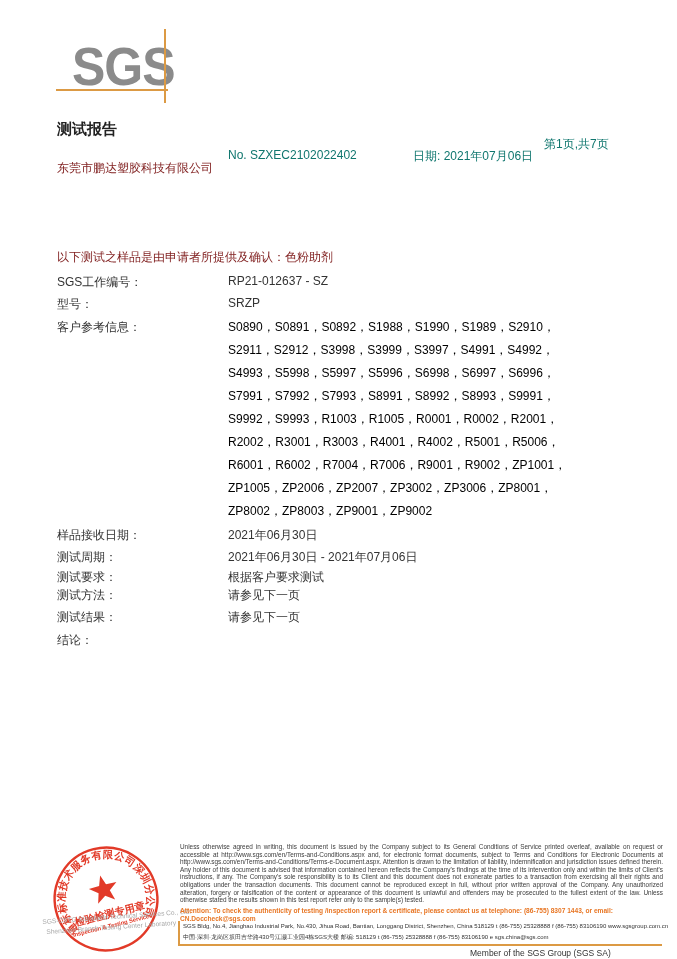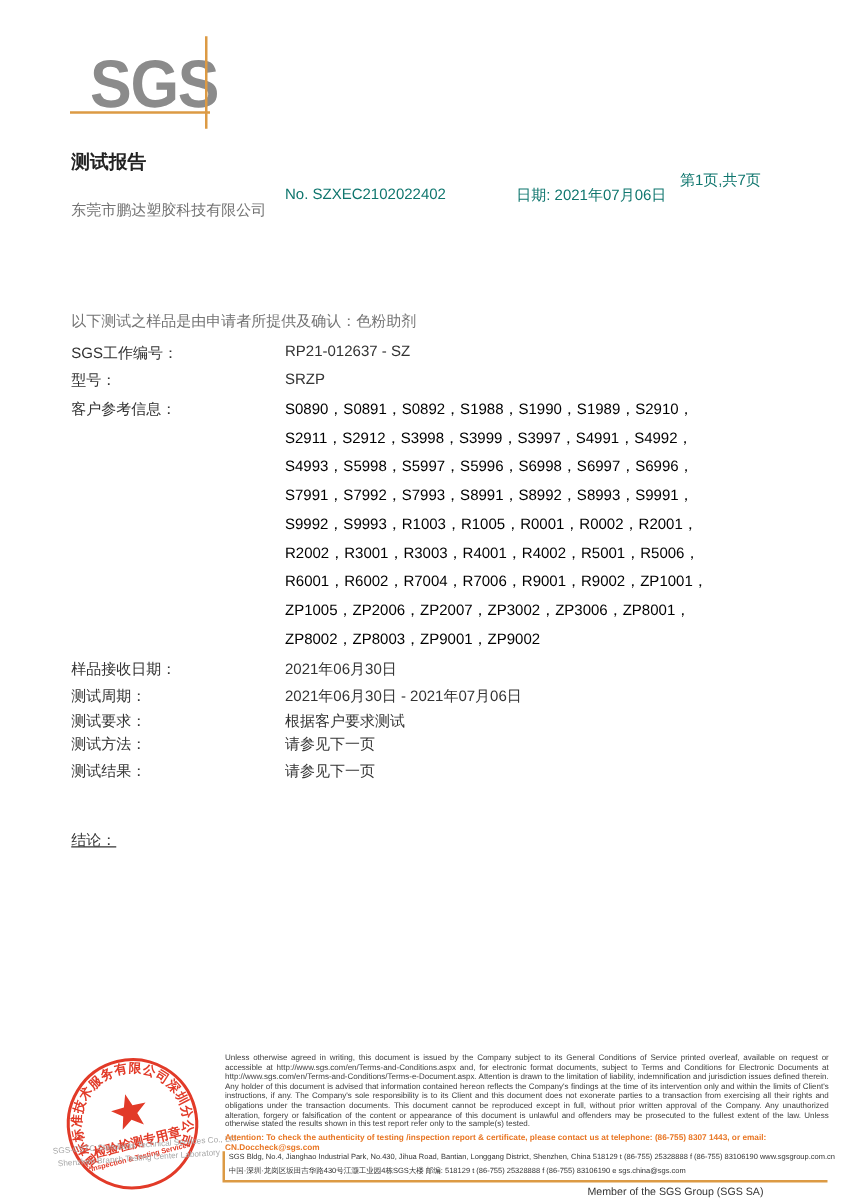--- a/index.html
+++ b/index.html
@@ -7,21 +7,21 @@
   .page{position:relative;width:645px;height:959px;background:#ffffff;}
   .abs{position:absolute;}
   
   .logo-text{font-weight:900;font-size:50px;letter-spacing:-1px;color:#8b8b8b;
     transform:scaleY(1.08);transform-origin:top left;line-height:1;}
   .accent-h{height:2px;background:#dc9a44;}
   .accent-v{width:2px;background:#dc9a44;}
   .title{font-size:15px;font-weight:bold;color:#222;}
   .hmeta{font-size:12px;color:#0f766e;margin-top:25px;}
   
-  .t12{font-size:12px;color:#737373;line-height:1.25;}
+  .t12{font-size:12px;color:#7f1d1d;line-height:1.25;}
   .label{font-size:12px;color:#333;}
   .value{font-size:12px;color:#333;}
   .refline{font-size:12px;color:#000000;}
   .conclusion{font-size:12px;color:#333;line-height:15.5px;text-align:justify;}
   
   .disclaimer{font-size:6.4px;line-height:7.6px;color:#3c3c3c;text-align:justify;}
   .attention{font-size:6.6px;line-height:7.6px;color:#e87624;font-weight:bold;}
   .addr{font-size:6px;line-height:11px;color:#333;white-space:nowrap;}
   .member{font-size:8.5px;color:#333;}
   .stamp-en{font-size:6.6px;line-height:9px;color:#a8a8a8;transform:rotate(-4deg);
@@ -71,21 +71,21 @@
 
   <div class="abs label" style="left:57px;top:569px;">测试要求：</div>
   <div class="abs value" style="left:228px;top:569px;">根据客户要求测试</div>
 
   <div class="abs label" style="left:57px;top:587px;">测试方法：</div>
   <div class="abs value" style="left:228px;top:587px;">请参见下一页</div>
 
   <div class="abs label" style="left:57px;top:609px;">测试结果：</div>
   <div class="abs value" style="left:228px;top:609px;">请参见下一页</div>
 
-  <div class="abs label" style="left:57px;top:664px;text-decoration:underline;">结论：</div>
+  <div class="abs label" style="left:57px;top:632px;">结论：</div>
 
   <div class="abs stamp-wrap" style="left:50px;top:843px;width:112px;height:112px;">
     <svg width="112" height="112" viewBox="0 0 120 120">
       <defs>
         <path id="arcpath" d="M 24.0 85.3 A 44 44 0 1 1 96.0 85.2" fill="none"></path>
       </defs>
       <circle cx="60" cy="60" r="55" fill="none" stroke="#e23a28" stroke-width="2.6"></circle>
       <path d="M60,34 L63.8,44.7 L75.2,45.1 L66.2,52 L69.4,62.9 L60,56.5 L50.6,62.9 L53.8,52 L44.8,45.1 L56.2,44.7 Z" fill="#e23a28"></path>
       <text font-size="11" fill="#e23a28" letter-spacing="0.5" font-weight="bold">
         <textPath href="#arcpath" startOffset="0">通标标准技术服务有限公司深圳分公司</textPath>

